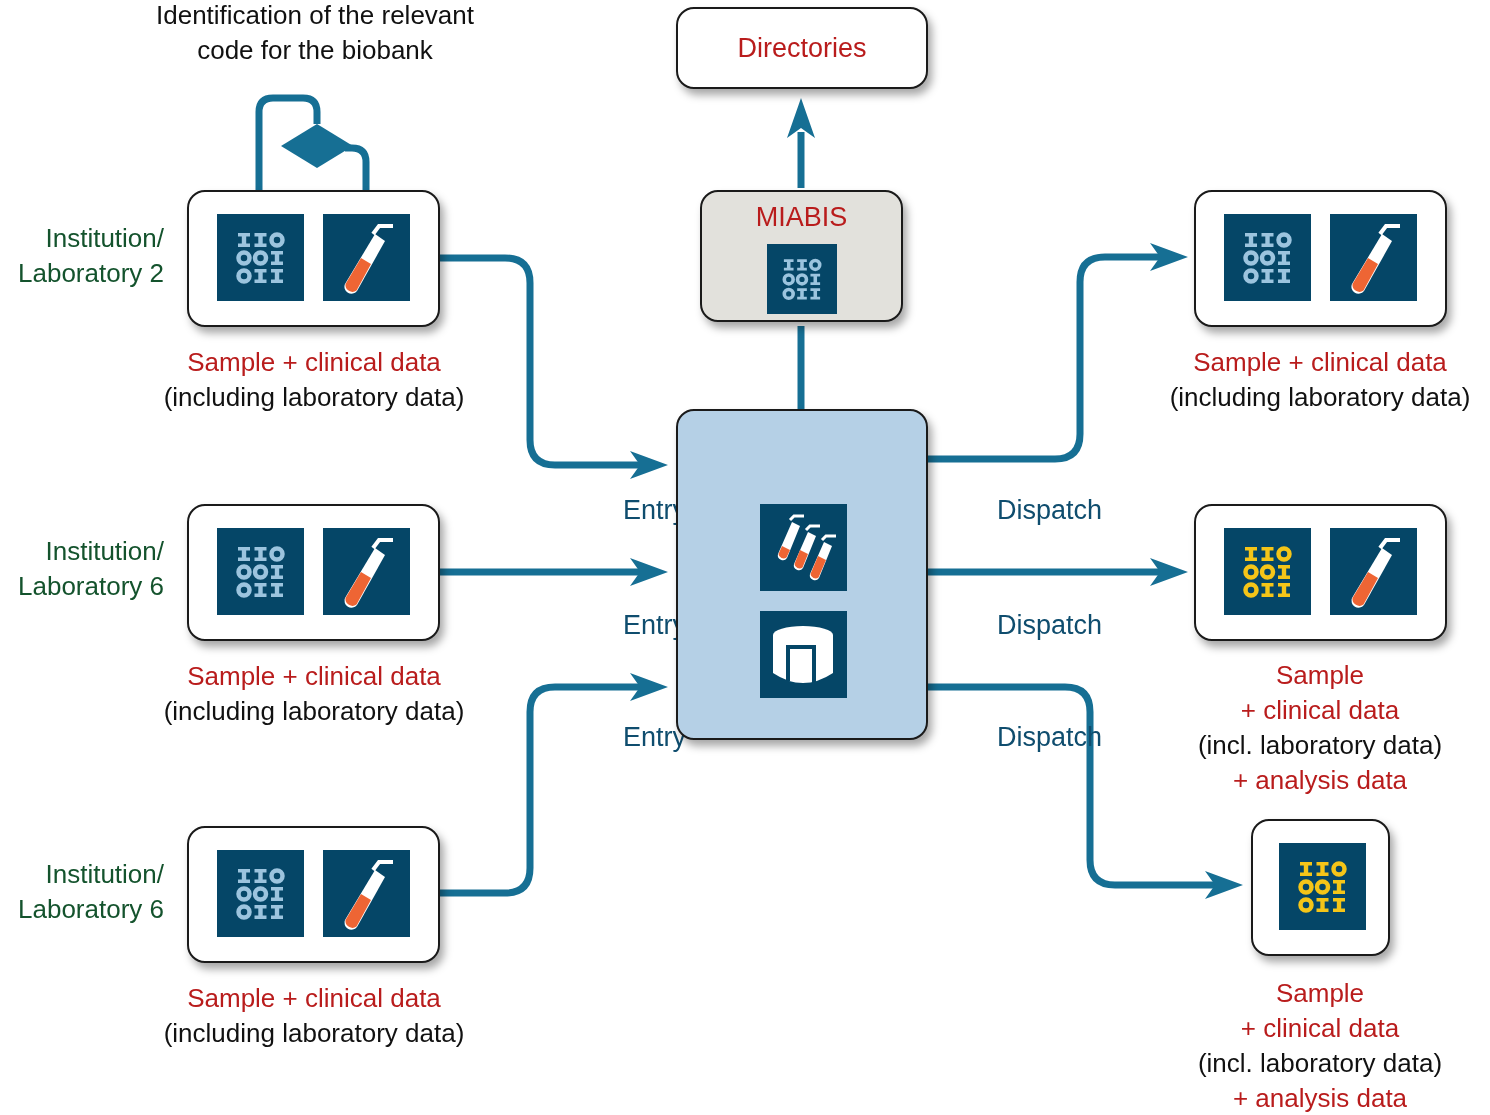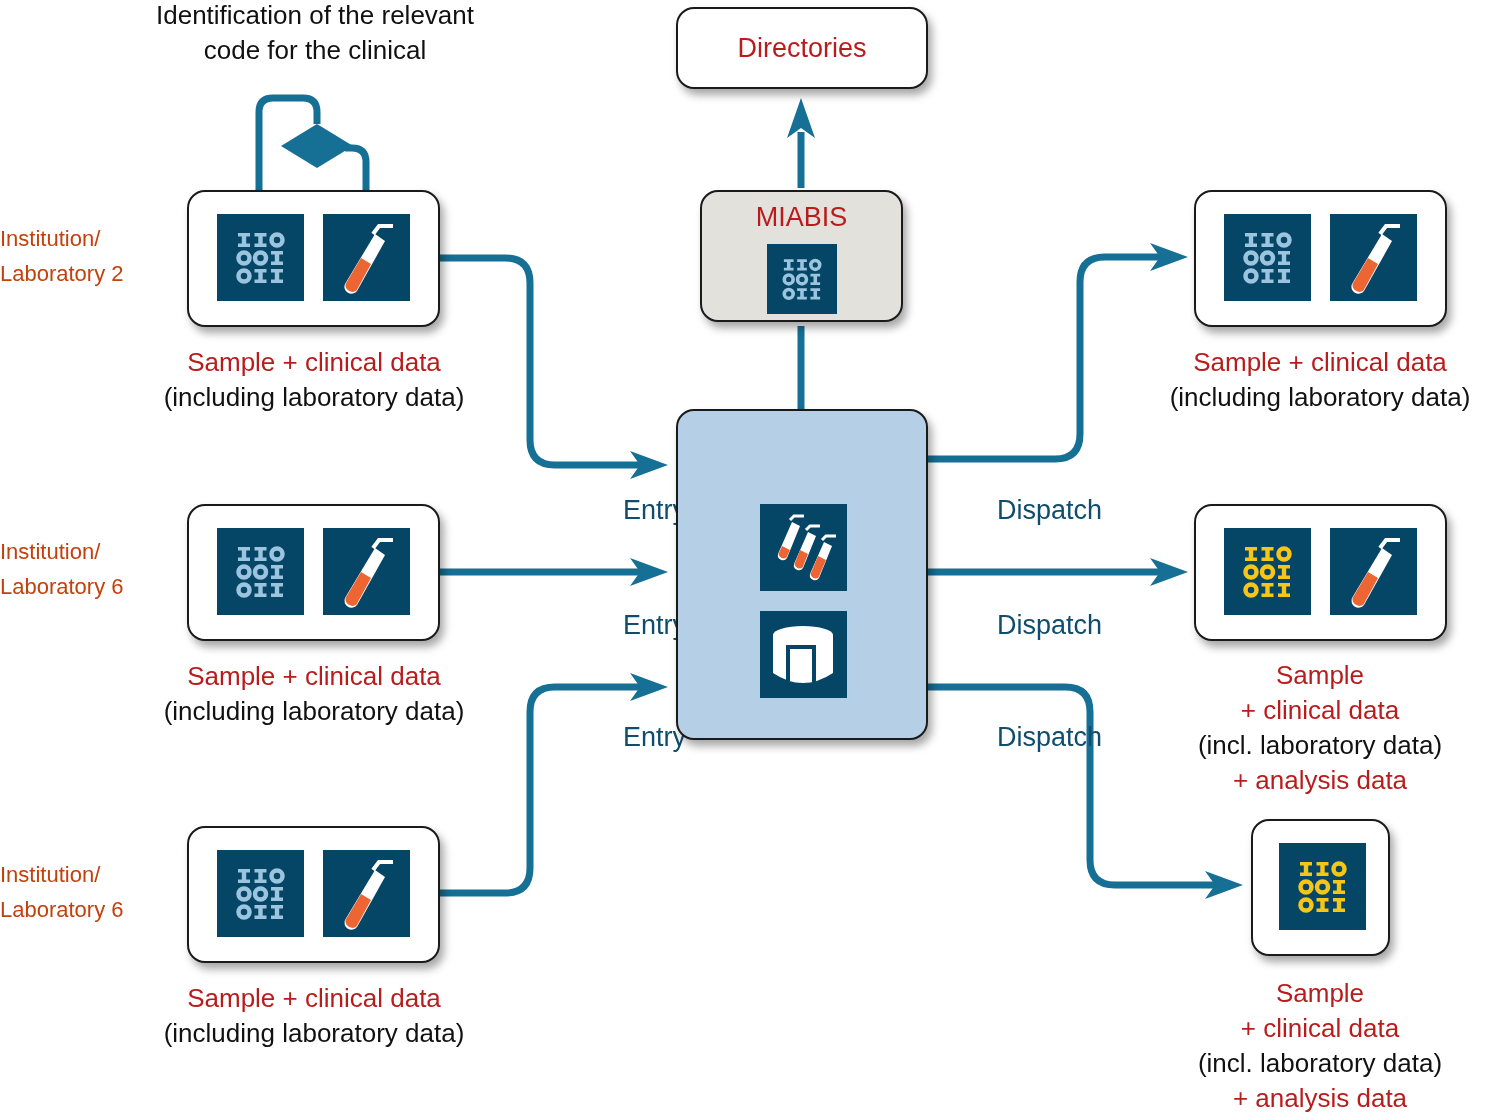--- a/index.html
+++ b/index.html
@@ -5,21 +5,21 @@
   html, body { margin: 0; padding: 0; background: #ffffff; }
   body { width: 1490px; height: 1115px; position: relative; overflow: hidden;
          font-family: "Liberation Sans", sans-serif; }
   .box { position: absolute; background: #fff; border: 2px solid #1a1a1a; border-radius: 18px;
          box-shadow: 4px 6px 8px rgba(0,0,0,0.35); box-sizing: border-box; }
   .tile { position: absolute; width: 87px; height: 87px; background: #054667; }
   .tile svg { width: 100%; height: 100%; display: block; }
   .lbl-blue { color: #b91c1c; }
   .lbl-black { color: #111; }
   .txt { position: absolute; text-align: center; font-size: 26px; line-height: 35px; white-space: nowrap; }
-  .side { position: absolute; text-align: left; font-size: 22px; line-height: 35px; color: #c2410c; }
+  .side { position: absolute; text-align: right; font-size: 26px; line-height: 35px; color: #14532d; }
   .flow { position: absolute; font-size: 27px; color: #0f4d6e; margin-left: 42px; }
   svg.arrows { position: absolute; left: 0; top: 0; }
 </style>
 </head>
 <body>
 
 <svg class="arrows" width="1490" height="1115">
   <defs>
     <marker id="ah" markerWidth="10" markerHeight="10" refX="8" refY="5" orient="auto" markerUnits="userSpaceOnUse">
     </marker>
@@ -51,21 +51,21 @@
     <polygon points="630,673 668,687 630,701 640,687"></polygon>
     <polygon points="787,138 801,98 815,138 801,128"></polygon>
     <polygon points="1150,243 1188,257 1150,271 1160,257"></polygon>
     <polygon points="1150,558 1188,572 1150,586 1160,572"></polygon>
     <polygon points="1205,871 1243,885 1205,899 1215,885"></polygon>
   </g>
 </svg>
 
 <div class="txt lbl-black" style="left:110px; top:-2px; width:410px;">
   <div>Identification of the relevant</div>
-  <div>code for the clinical</div>
+  <div>code for the biobank</div>
 </div>
 
 <div class="side" style="left:0; top:221px; width:164px;">
   <div>Institution/</div>
   <div>Laboratory 2</div>
 </div>
 <div class="side" style="left:0; top:534px; width:164px;">
   <div>Institution/</div>
   <div>Laboratory 6</div>
 </div>

